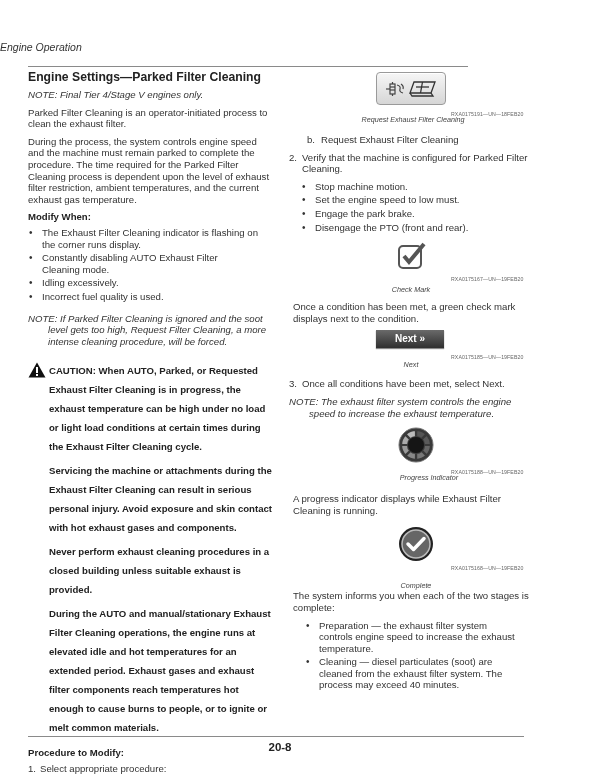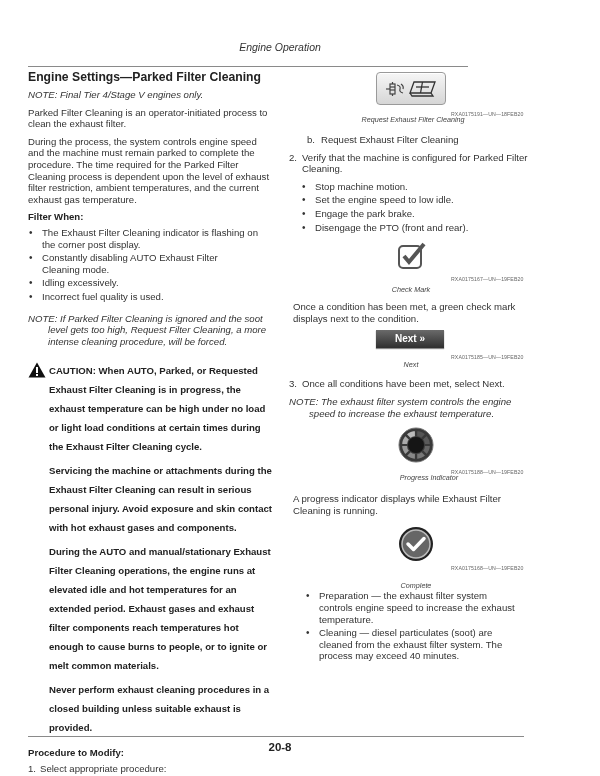--- a/index.html
+++ b/index.html
@@ -1,18 +1,18 @@
 <!DOCTYPE html>
 <html><head>
 <meta charset="utf-8">
 <style>
   html, body { margin: 0; padding: 0; background: #ffffff; }
   body { width: 600px; height: 776px; position: relative; overflow: hidden;
          font-family: "Liberation Sans", sans-serif; color: #222; }
-  .header-title { position: absolute; top: 41px; left: 0; width: 560px; text-align: center;
+  .header-title { position: absolute; top: 41px; left: 0; width: 560px; 
                   font-size: 10.5px; font-style: italic; color: #333; }
   .rule-top { position: absolute; top: 66px; left: 28px; width: 440px; height: 1px; background: #8a8a8a; }
   .rule-bottom { position: absolute; top: 736px; left: 28px; width: 496px; height: 1px; background: #8a8a8a; }
   .page-number { position: absolute; top: 741px; left: 0; width: 560px; text-align: center;
                  font-size: 11.5px; font-weight: bold; color: #222; }
 
   .col { position: absolute; font-size: 9.6px; line-height: 11.6px; color: #333; }
   .col-left { left: 28px; top: 70px; width: 246px; }
   .col-right { left: 293px; top: 68px; width: 240px; }
 
@@ -51,39 +51,39 @@
 <div>
   <div class="header-title">Engine Operation</div>
   <div class="rule-top"></div>
 </div>
 
 <div class="col col-left">
   <h1>Engine Settings—Parked Filter Cleaning</h1>
   <p class="note">NOTE: Final Tier 4/Stage V engines only.</p>
   <p>Parked Filter Cleaning is an operator-initiated process to clean the exhaust filter.</p>
   <p>During the process, the system controls engine speed and the machine must remain parked to complete the procedure. The time required for the Parked Filter Cleaning process is dependent upon the level of exhaust filter restriction, ambient temperatures, and the current exhaust gas temperature.</p>
-  <div class="subhead">Filter When:</div>
+  <div class="subhead">Modify When:</div>
   <ul class="bullets">
-    <li>The Exhaust Filter Cleaning indicator is flashing on the corner post display.</li>
+    <li>The Exhaust Filter Cleaning indicator is flashing on the corner runs display.</li>
     <li>Constantly disabling AUTO Exhaust Filter Cleaning mode.</li>
     <li>Idling excessively.</li>
     <li>Incorrect fuel quality is used.</li>
   </ul>
   <p class="note note-hang" style="margin-top:10px">NOTE: If Parked Filter Cleaning is ignored and the soot level gets too high, Request Filter Cleaning, a more intense cleaning procedure, will be forced.</p>
 
   <div class="caution">
     <svg class="warn-icon" viewBox="0 0 18 16">
       <polygon points="9,0.5 17.5,15.5 0.5,15.5" fill="#111"></polygon>
       <rect x="8" y="5" width="2" height="6" fill="#fff"></rect>
       <rect x="8" y="12" width="2" height="2" fill="#fff"></rect>
     </svg>
     <p>CAUTION: When AUTO, Parked, or Requested Exhaust Filter Cleaning is in progress, the exhaust temperature can be high under no load or light load conditions at certain times during the Exhaust Filter Cleaning cycle.</p>
     <p>Servicing the machine or attachments during the Exhaust Filter Cleaning can result in serious personal injury. Avoid exposure and skin contact with hot exhaust gases and components.</p>
+    <p>Never perform exhaust cleaning procedures in a closed building unless suitable exhaust is provided.</p>
     <p>During the AUTO and manual/stationary Exhaust Filter Cleaning operations, the engine runs at elevated idle and hot temperatures for an extended period. Exhaust gases and exhaust filter components reach temperatures hot enough to cause burns to people, or to ignite or melt common materials.</p>
-    <p>Never perform exhaust cleaning procedures in a closed building unless suitable exhaust is provided.</p>
   </div>
 
   <div class="subhead" style="margin-top:10px">Procedure to Modify:</div>
   <div class="step">
     <span class="num">1.</span>
     <span>Select appropriate procedure:</span>
   </div>
 
   <div class="figure" style="height:50px">
     <div class="fig-btn" style="left:88px; top:2px; width:66px; height:30px;">
@@ -142,21 +142,21 @@
   <div class="substep" style="padding-left:28px; margin-top:8px">
     <span class="num" style="left:14px">b.</span>
     <span>Request Exhaust Filter Cleaning</span>
   </div>
   <div class="step" style="padding-left:13px; margin-left:-4px">
     <span class="num">2.</span>
     <span>Verify that the machine is configured for Parked Filter Cleaning.</span>
   </div>
   <ul class="bullets" style="margin-left:8px">
     <li>Stop machine motion.</li>
-    <li>Set the engine speed to low idle.</li>
+    <li>Set the engine speed to low must.</li>
     <li>Engage the park brake.</li>
     <li>Disengage the PTO (front and rear).</li>
   </ul>
 
   <div class="figure" style="height:54px; margin-top:8px">
     <svg style="position:absolute; left:104px; top:0;" width="30" height="30" viewBox="0 0 30 30">
       <rect x="2" y="5" width="22" height="22" rx="4" fill="#fff" stroke="#555" stroke-width="2"></rect>
       <path d="M7,15 L12,21 L27,3" fill="none" stroke="#555" stroke-width="4"></path>
     </svg>
     <div class="fig-ref" style="left:158px; top:33px;">RXA0175167—UN—19FEB20</div>
@@ -201,20 +201,21 @@
   <div class="figure" style="height:58px; margin-top:10px">
     <svg style="position:absolute; left:105px; top:0;" width="36" height="36" viewBox="0 0 36 36">
       <circle cx="18" cy="18" r="17" fill="#222"></circle>
       <circle cx="18" cy="18" r="14" fill="#666" stroke="#bbb" stroke-width="1.5"></circle>
       <path d="M10,18 L15.5,23.5 L26,12.5" fill="none" stroke="#fff" stroke-width="3.5" stroke-linecap="round" stroke-linejoin="round"></path>
     </svg>
     <div class="fig-ref" style="left:158px; top:37px;">RXA0175168—UN—19FEB20</div>
     <div class="fig-caption" style="left:93px; top:54px; width:60px;">Complete</div>
   </div>
 
+  <p>The system informs you when each of the two stages is complete:</p>
   <ul class="bullets" style="margin-left:12px">
     <li>Preparation — the exhaust filter system controls engine speed to increase the exhaust temperature.</li>
     <li>Cleaning — diesel particulates (soot) are cleaned from the exhaust filter system. The process may exceed 40 minutes.</li>
   </ul>
 </div>
 
 <div>
   <div class="rule-bottom"></div>
   <div class="page-number">20-8</div>
 </div>

